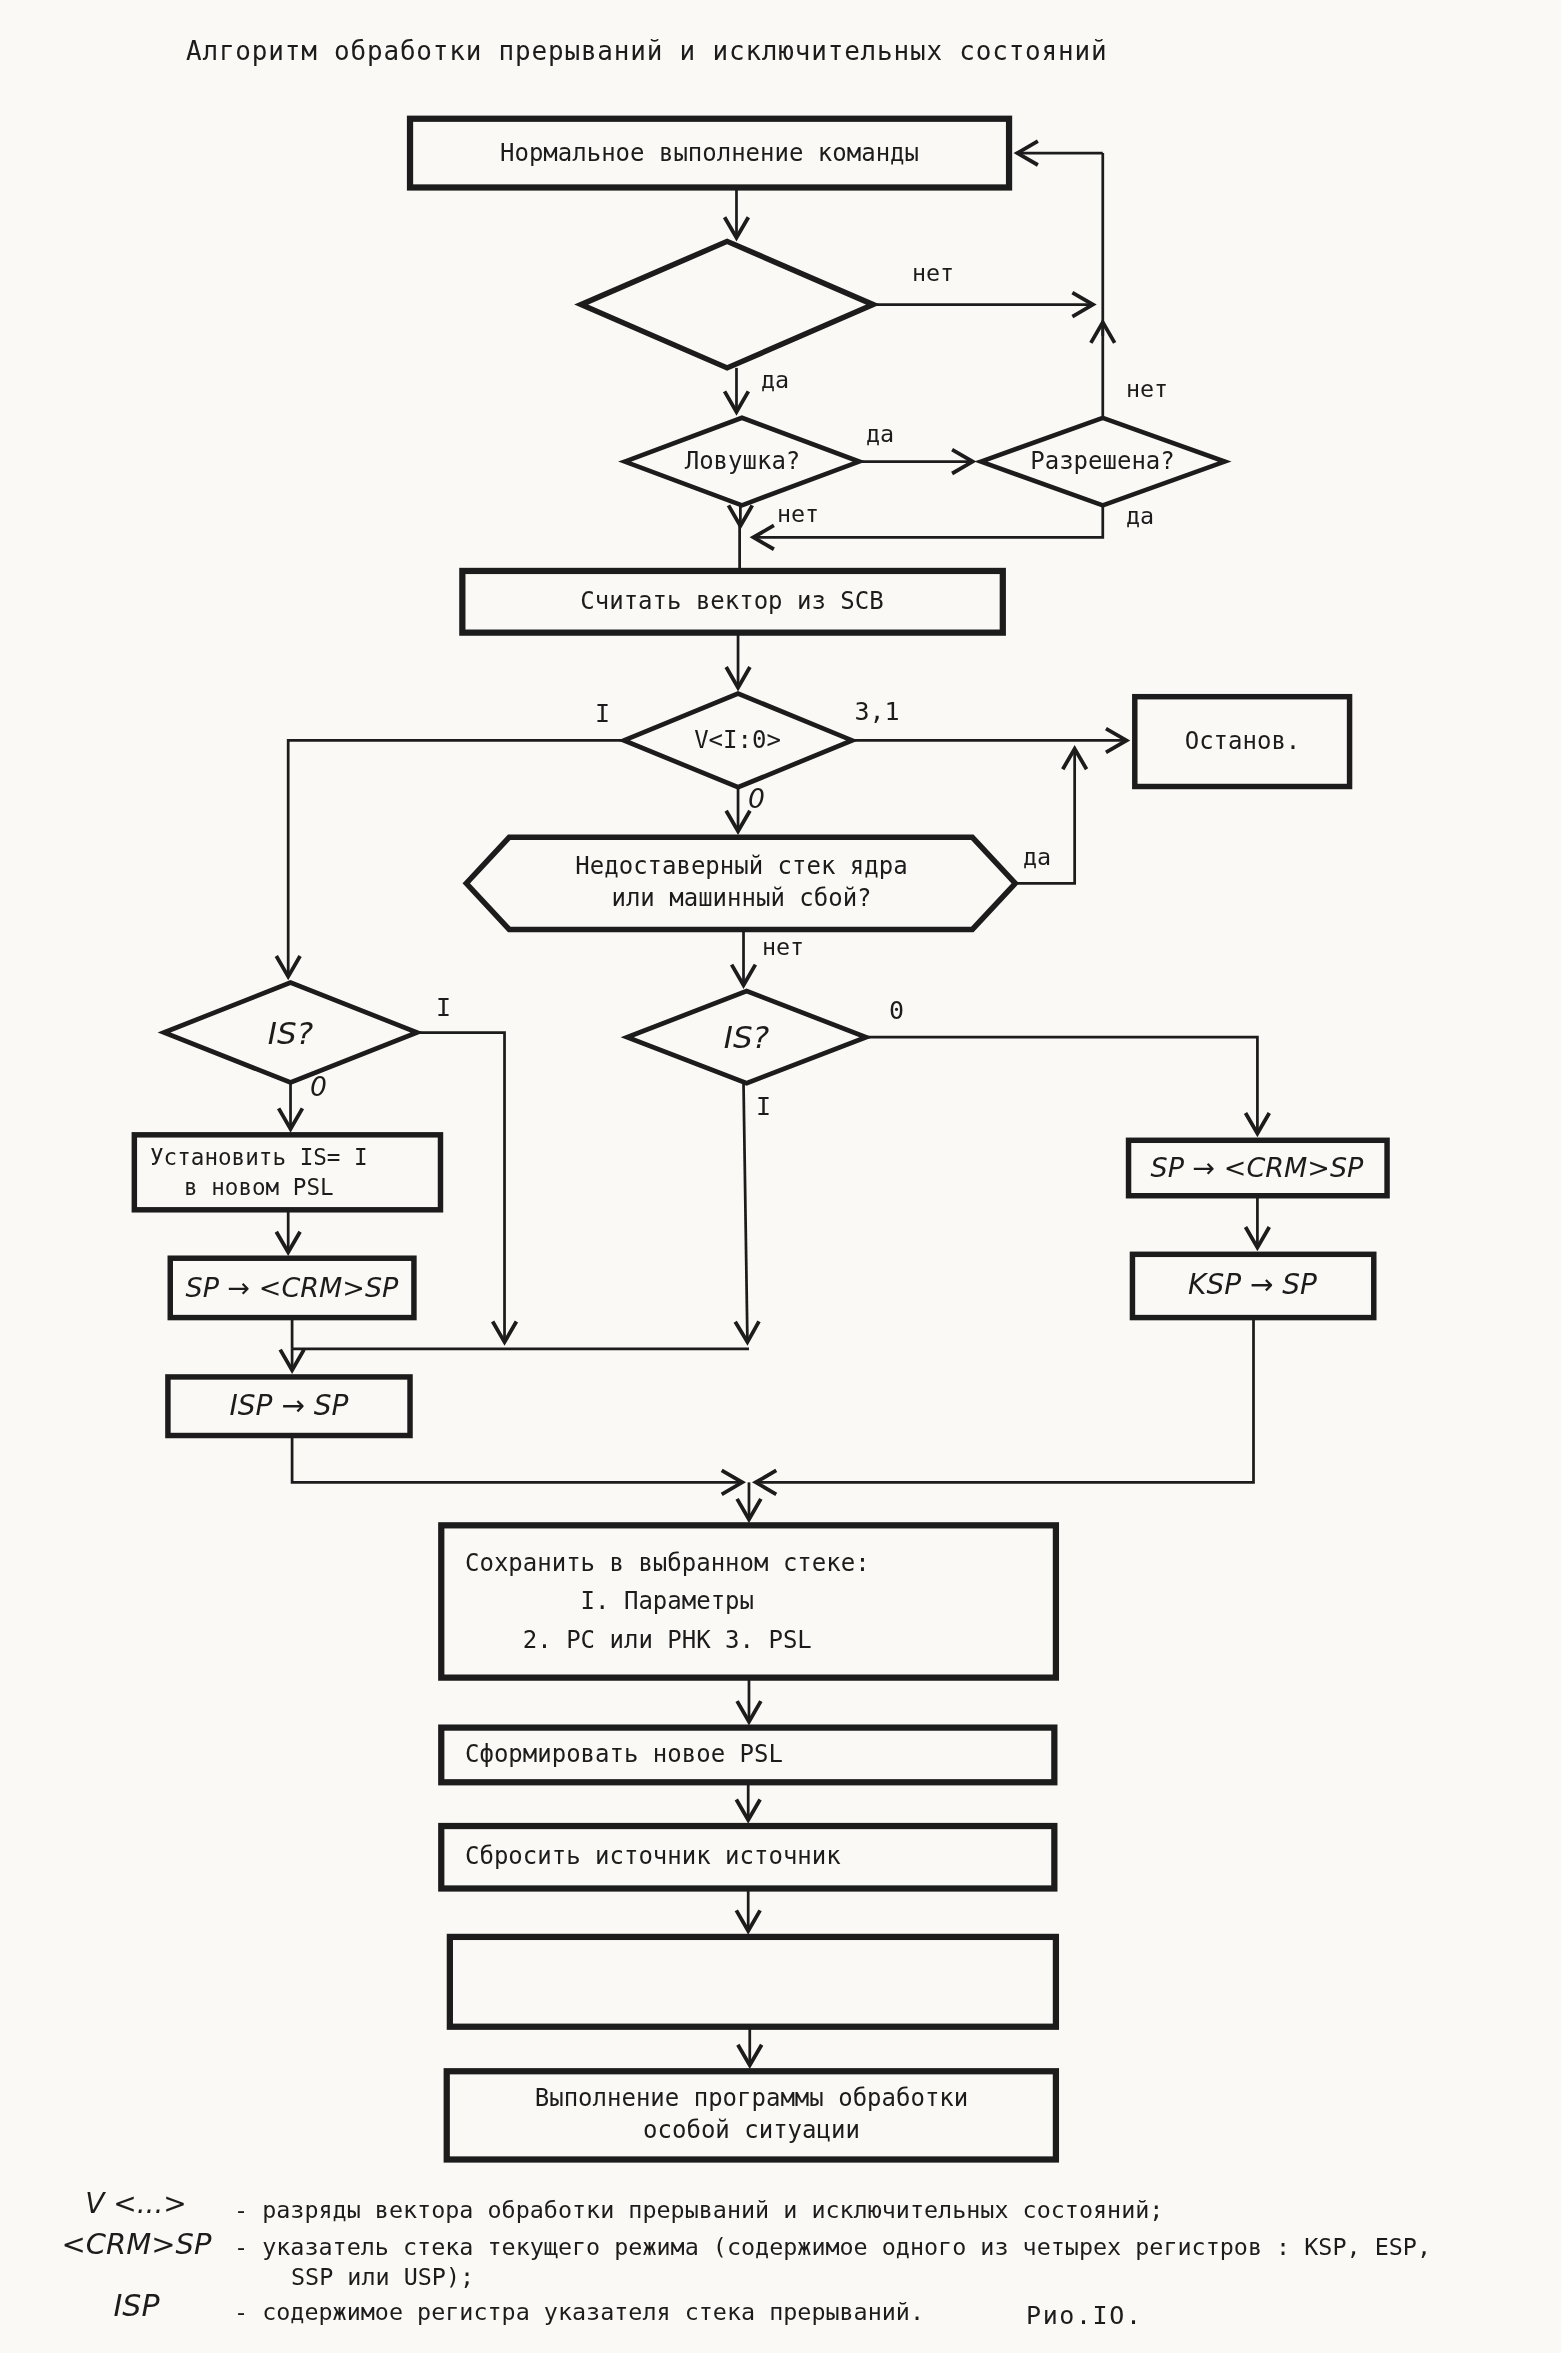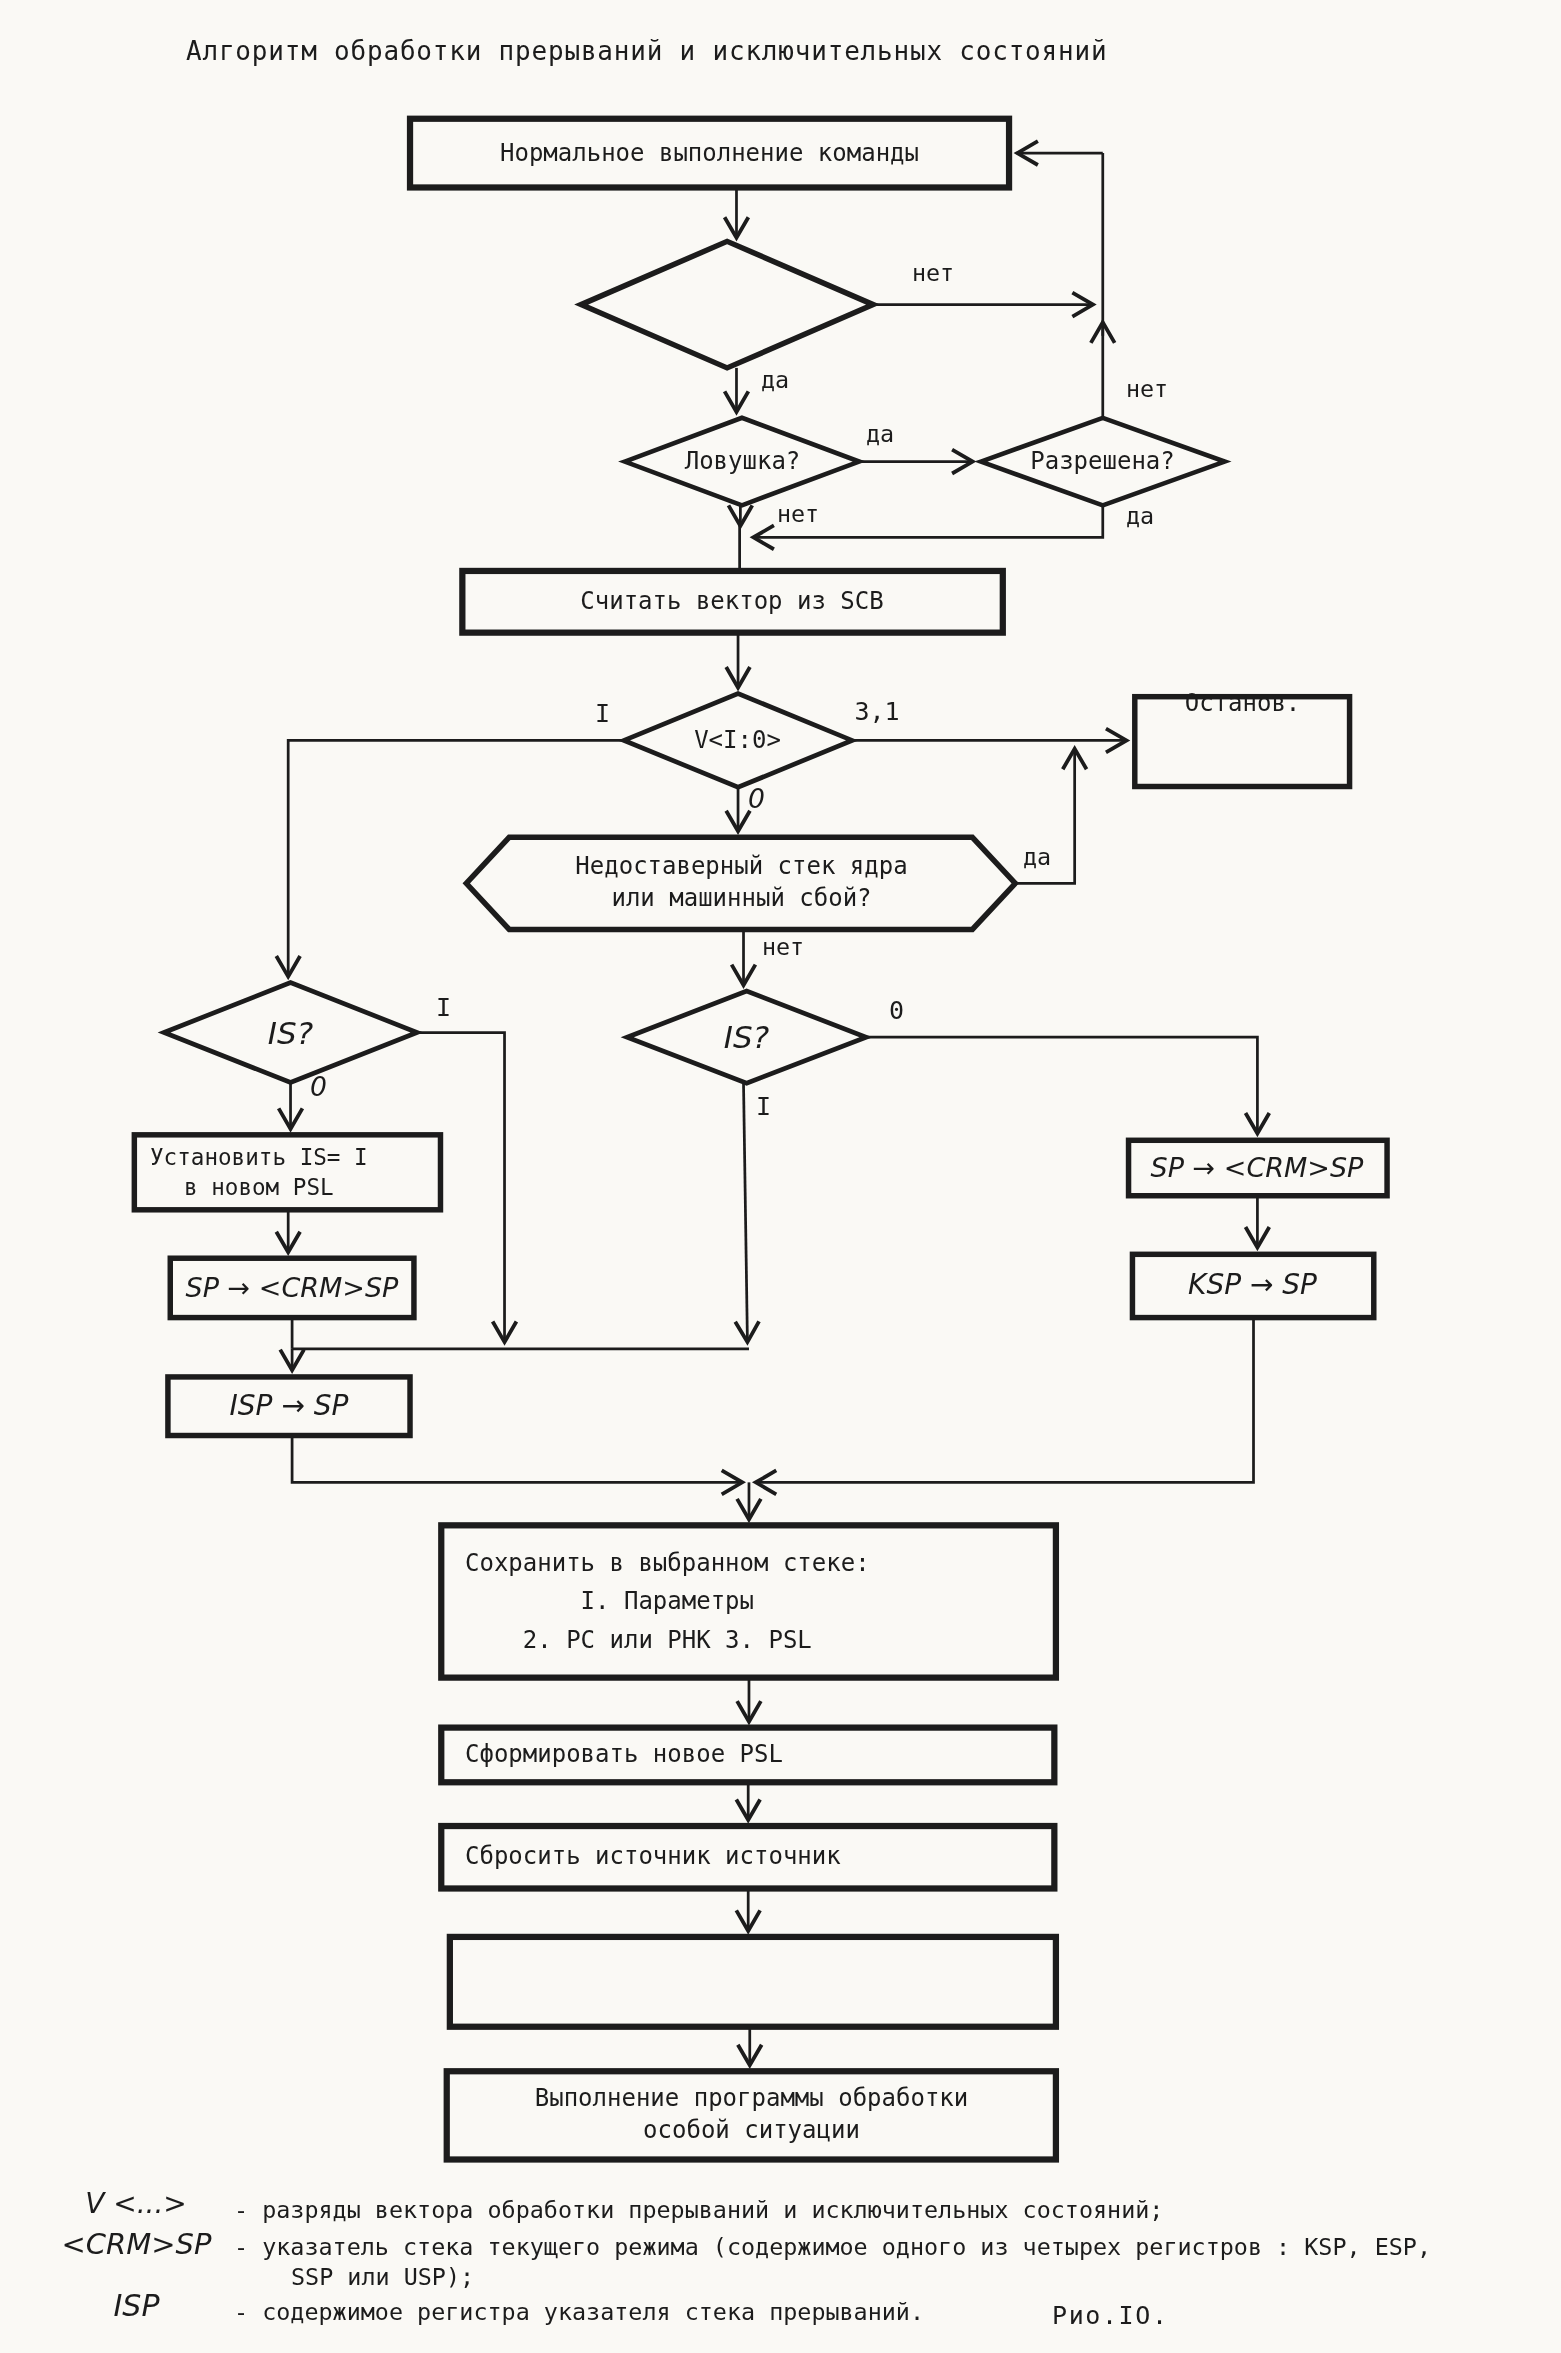--- a/index.html
+++ b/index.html
@@ -90,21 +90,21 @@
       <rect x="576" y="2480" width="776" height="115" stroke-width="8"></rect>
       <rect x="572" y="2652" width="780" height="113" stroke-width="8"></rect>
     </g>
   </svg>
 
   <div class="node" style="left:410px;top:119px;width:599px;height:69px;">Нормальное выполнение команды</div>
   <div class="node" style="left:633px;top:442px;width:219px;height:39px;text-align:right;">Ловушка?</div>
   <div class="node" style="left:993px;top:442px;width:219px;height:39px;">Разрешена?</div>
   <div class="node" style="left:462px;top:571px;width:540px;height:62px;">Считать вектор из SCB</div>
   <div class="node" style="left:644px;top:721px;width:187px;height:39px;">V&lt;I:0&gt;</div>
-  <div class="node" style="left:1135px;top:659px;width:215px;height:90px;">Останов.</div>
+  <div class="node" style="left:1135px;top:697px;width:215px;height:90px;">Останов.</div>
   <div class="node" style="left:484px;top:847px;width:515px;height:72px;font-size:24px;">Недоставерный стек ядра
 или машинный сбой?</div>
   <div class="node hand" style="left:197px;top:1011px;width:187px;height:44px;font-size:31px;">IS?</div>
   <div class="node hand" style="left:653px;top:1015px;width:187px;height:44px;font-size:31px;">IS?</div>
   <div class="node leftal" style="left:150px;top:1135px;width:281px;height:75px;font-size:22.6px;">Установить IS= I
 в новом  PSL</div>
   <div class="node hand" style="left:170px;top:1258px;width:244px;height:59px;font-size:27px;">SP → &lt;CRM&gt;SP</div>
   <div class="node hand" style="left:168px;top:1377px;width:242px;height:59px;font-size:28px;">ISP → SP</div>
   <div class="node hand" style="left:1128px;top:1140px;width:258px;height:55px;font-size:27px;">SP → &lt;CRM&gt;SP</div>
   <div class="node hand" style="left:1132px;top:1254px;width:241px;height:63px;font-size:28px;">KSP → SP</div>
@@ -132,16 +132,16 @@
   <div class="lbl" style="left:873px;top:996px;width:47px;font-size:25px;">0</div>
   <div class="lbl" style="left:740px;top:1092px;width:47px;font-size:25px;">I</div>
 
   <div class="legend-sym hand" style="left:62px;top:2187px;width:148px;font-size:28px;">V &lt;...&gt;</div>
   <div class="legend-text" style="left:234px;top:2196px;">- разряды вектора обработки прерываний и исключительных состояний;</div>
   <div class="legend-sym hand" style="left:39px;top:2227px;width:195px;font-size:29px;">&lt;CRM&gt;SP</div>
   <div class="legend-text" style="left:234px;top:2233px;">- указатель стека текущего режима (содержимое одного из четырех регистров : KSP, ESP,</div>
   <div class="legend-text" style="left:291px;top:2263px;">SSP или USP);</div>
   <div class="legend-sym hand" style="left:78px;top:2288px;width:117px;font-size:30px;">ISP</div>
   <div class="legend-text" style="left:234px;top:2298px;">- содержимое регистра указателя стека прерываний.</div>
-  <div class="caption" style="left:1052px;top:2301px;">Рио.IO.</div>
+  <div class="caption" style="left:1026px;top:2301px;">Рио.IO.</div>
 
 </div>
 
 
 </body></html>

